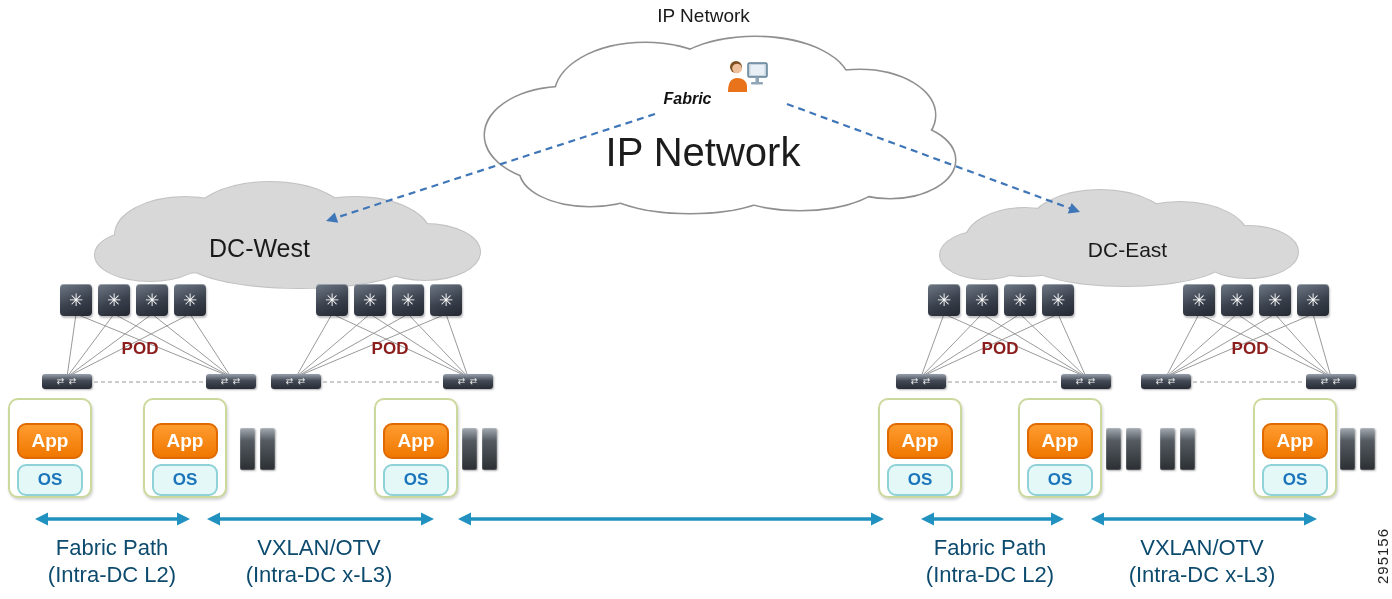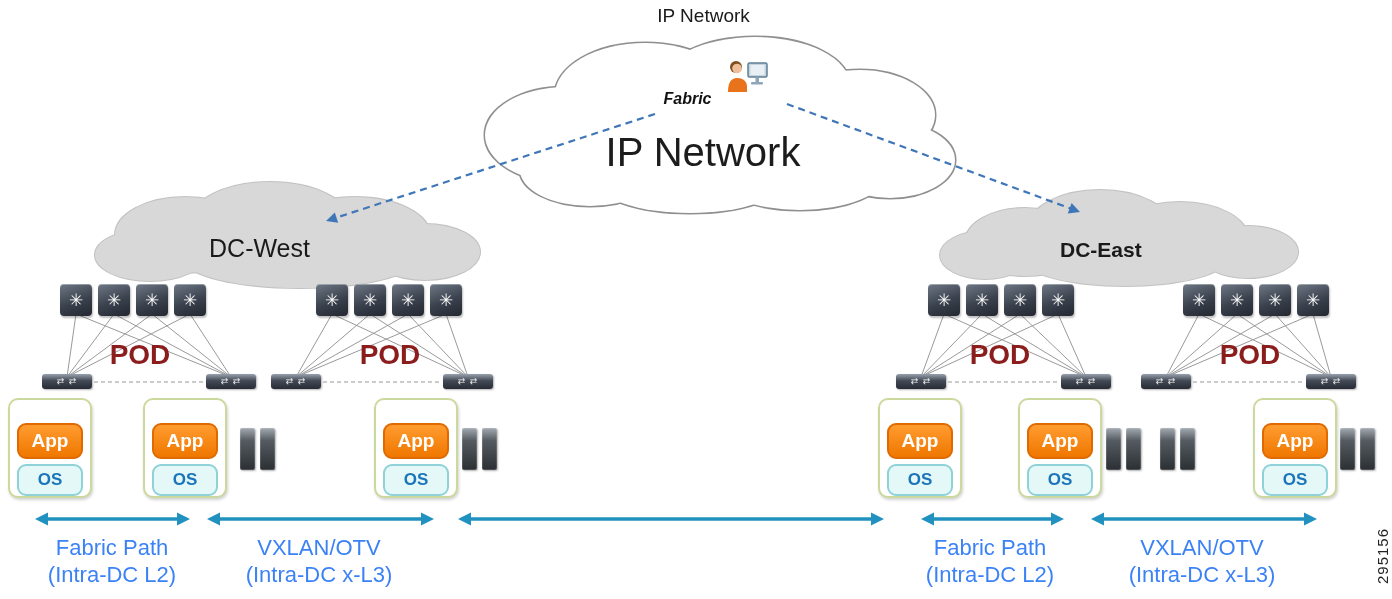--- a/index.html
+++ b/index.html
@@ -5,22 +5,22 @@
   html,body{margin:0;padding:0;background:#fff;}
   body{font-family:"Liberation Sans", sans-serif;color:#1a1a1a;}
   #canvas{position:relative;width:1392px;height:599px;background:#fff;overflow:hidden;}
   #wires{position:absolute;left:0;top:0;}
   .txt{position:absolute;}
   .title{left:596px;top:5px;width:215px;text-align:center;font-size:19px;}
   .branch{left:645px;top:90px;width:85px;text-align:center;font-size:16px;font-weight:bold;font-style:italic;color:#111;}
   .person{position:absolute;left:724px;top:60px;width:46px;height:34px;}
   .ipnet{left:543px;top:130px;width:320px;text-align:center;font-size:40px;color:#1c1c1c;}
   .dcw{left:192px;top:234px;width:135px;text-align:center;font-size:25px;}
-  .dce{left:1060px;top:238px;width:135px;text-align:left;font-size:21px;font-weight:bold;}
-  .podlbl{position:absolute;top:339px;width:70px;text-align:center;font-size:28px;font-weight:bold;color:#8c1d1d;}
+  .dce{left:1060px;top:238px;width:135px;text-align:center;font-size:21px;}
+  .podlbl{position:absolute;top:339px;width:70px;text-align:center;font-size:17px;font-weight:bold;color:#8c1d1d;}
   .spine{position:absolute;top:284px;width:32px;height:32px;border-radius:4px;
     background:linear-gradient(160deg,#6e7885 0%,#3a414d 55%,#232730 100%);
     box-shadow:inset 0 1px 0 rgba(255,255,255,.35), 1px 2px 2px rgba(0,0,0,.25);
     display:flex;align-items:center;justify-content:center;}
   .spine::before{content:"✳";color:#fff;font-size:17px;line-height:1;}
   .leaf{position:absolute;top:374px;width:50px;height:15px;border-radius:3px;
     background:linear-gradient(180deg,#97a0ac 0%,#434a56 45%,#272c35 100%);
     box-shadow:1px 1px 2px rgba(0,0,0,.3);
     display:flex;align-items:center;justify-content:center;}
   .leaf::before{content:"⇄ ⇄";color:#eee;font-size:9px;letter-spacing:1px;line-height:1;}
@@ -31,21 +31,21 @@
   .app{width:66px;height:40px;box-sizing:border-box;border:2px solid #e06a00;border-radius:9px;
     background:linear-gradient(180deg,#ff9c30,#ef7700);
     color:#fff;font-weight:bold;font-size:19px;display:flex;align-items:center;justify-content:center;}
   .os{width:66px;height:36px;box-sizing:border-box;border:2px solid #8ed2d8;border-radius:9px;
     background:#e4f8f8;color:#1b75bb;font-weight:bold;font-size:17px;
     display:flex;align-items:center;justify-content:center;}
   .servers{position:absolute;top:428px;display:flex;gap:5px;}
   .tower{width:15px;height:42px;border-radius:2px;
     background:linear-gradient(180deg,#a3aab1 0%,#555b61 30%,#2b2f33 100%);
     box-shadow:inset 0 0 0 1px rgba(255,255,255,.15), 1px 1px 2px rgba(0,0,0,.3);}
-  .lbl{position:absolute;top:534px;text-align:center;font-size:22px;line-height:27px;color:#3b82f6;}
+  .lbl{position:absolute;top:534px;text-align:center;font-size:22px;line-height:27px;color:#0c4a6e;}
   .interdc{position:absolute;left:497px;top:444px;width:352px;text-align:center;font-size:22px;line-height:27px;color:#1a1a1a;}
   .fig{position:absolute;left:1350px;top:548px;width:64px;height:16px;transform:rotate(-90deg);
     font-size:15px;text-align:center;letter-spacing:1px;color:#222;}
 </style>
 </head>
 <body>
 
 <div id="canvas">
   <svg id="wires" width="1392" height="599" viewBox="0 0 1392 599">
       <ellipse cx="565" cy="135" rx="80" ry="48" fill="#ffffff" stroke="#8f8f8f" stroke-width="3"></ellipse>

